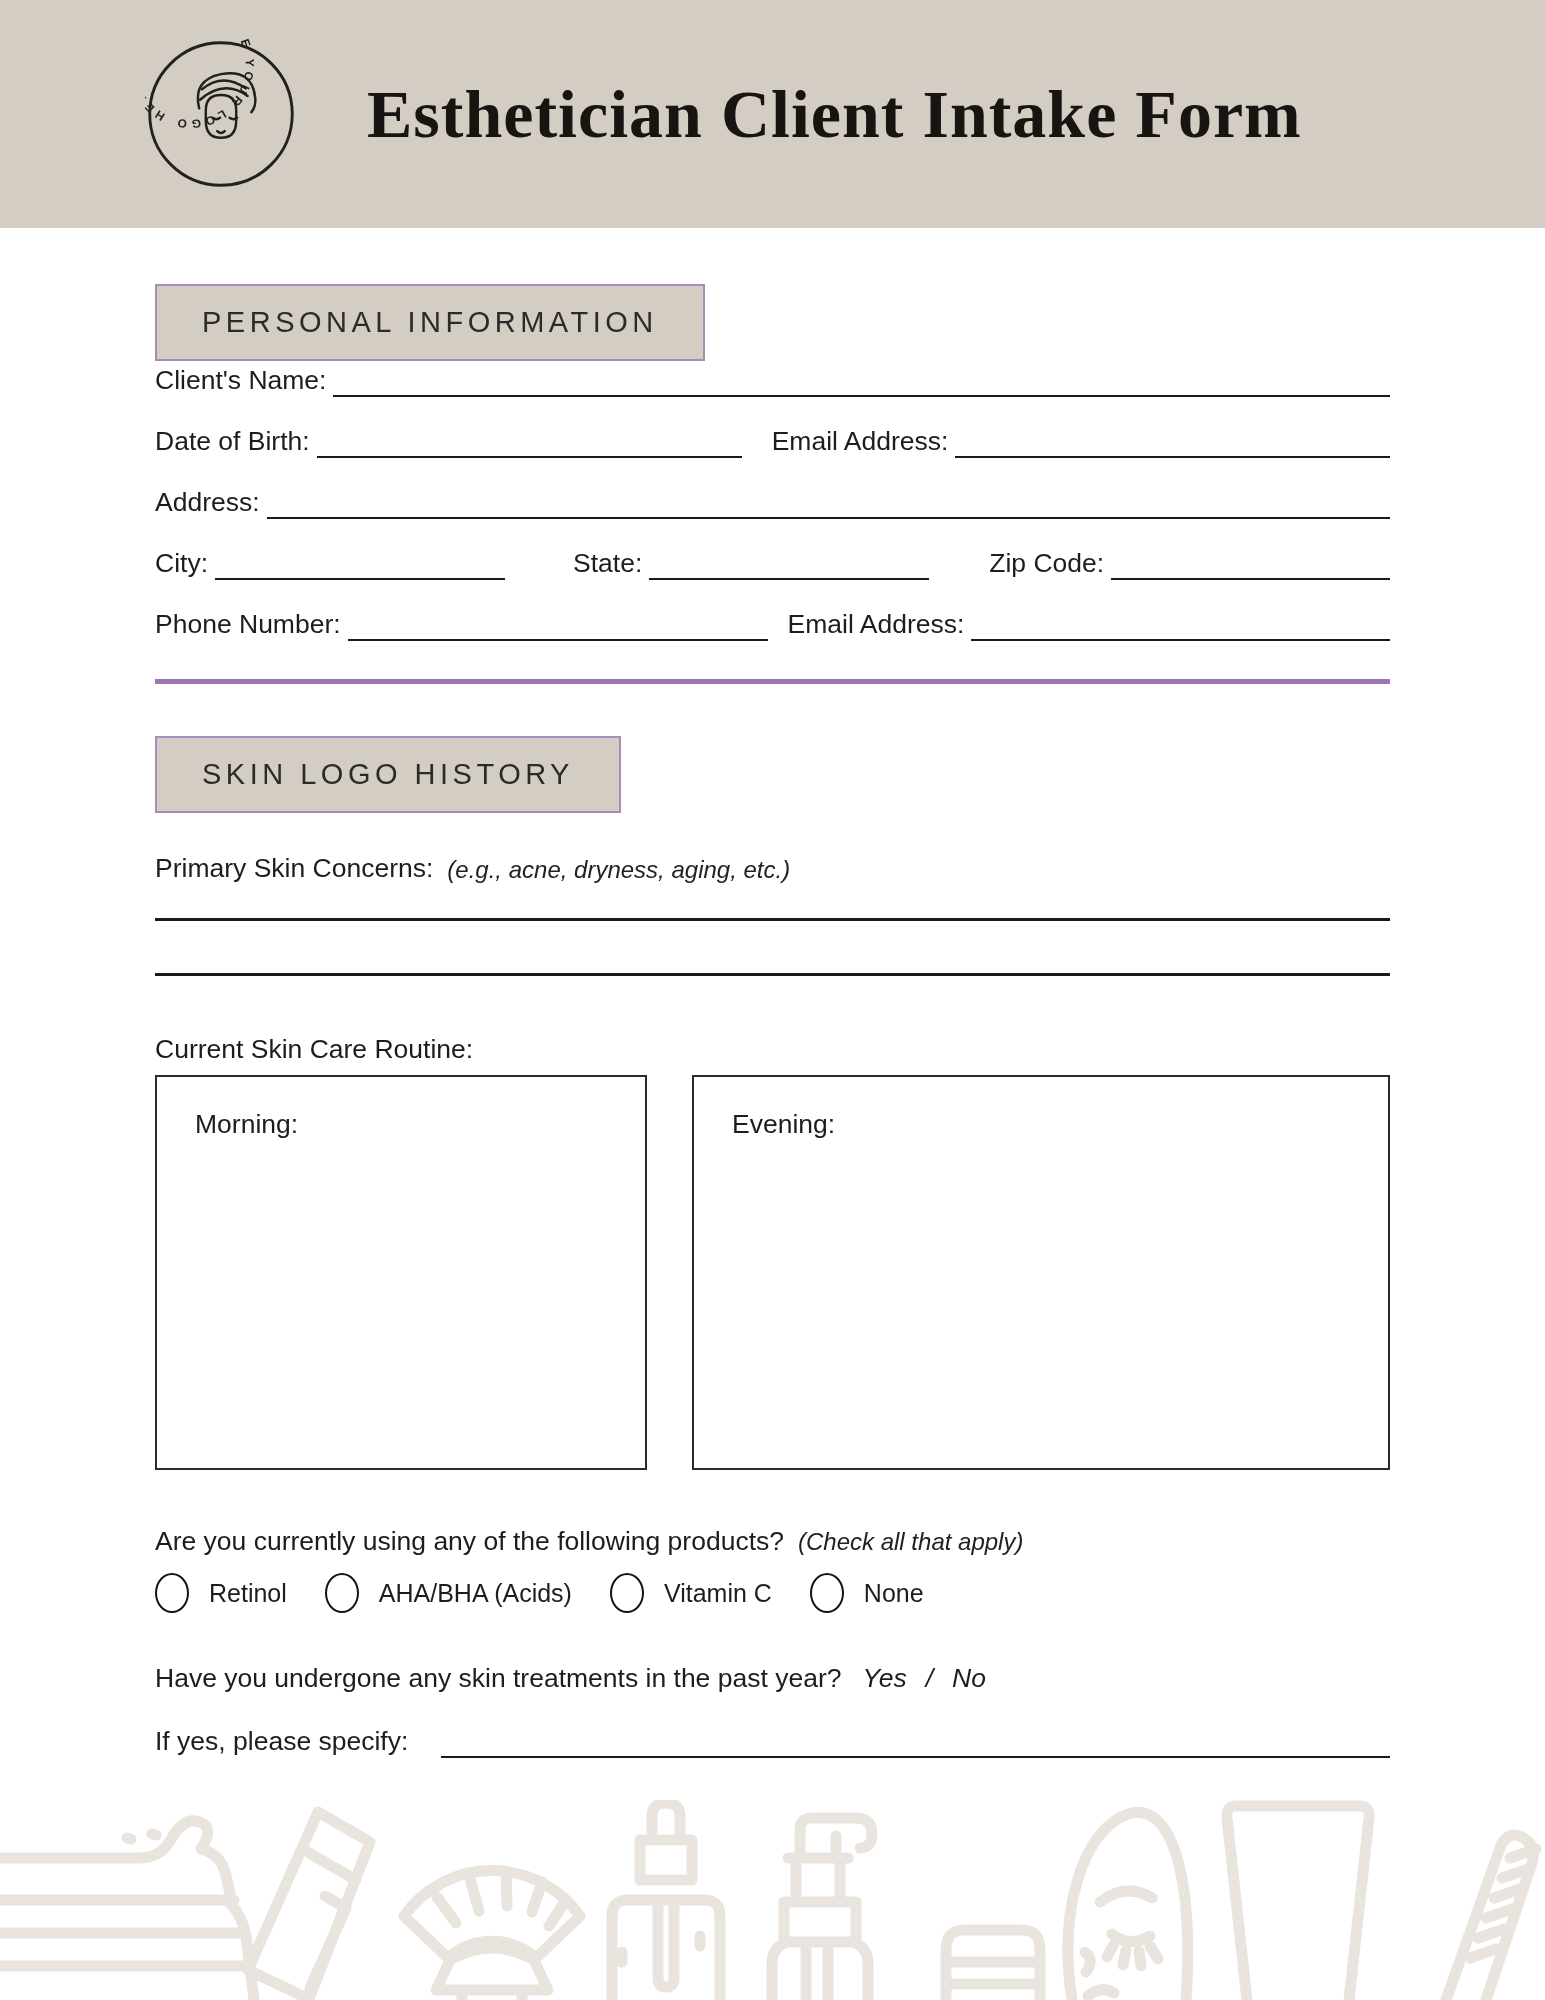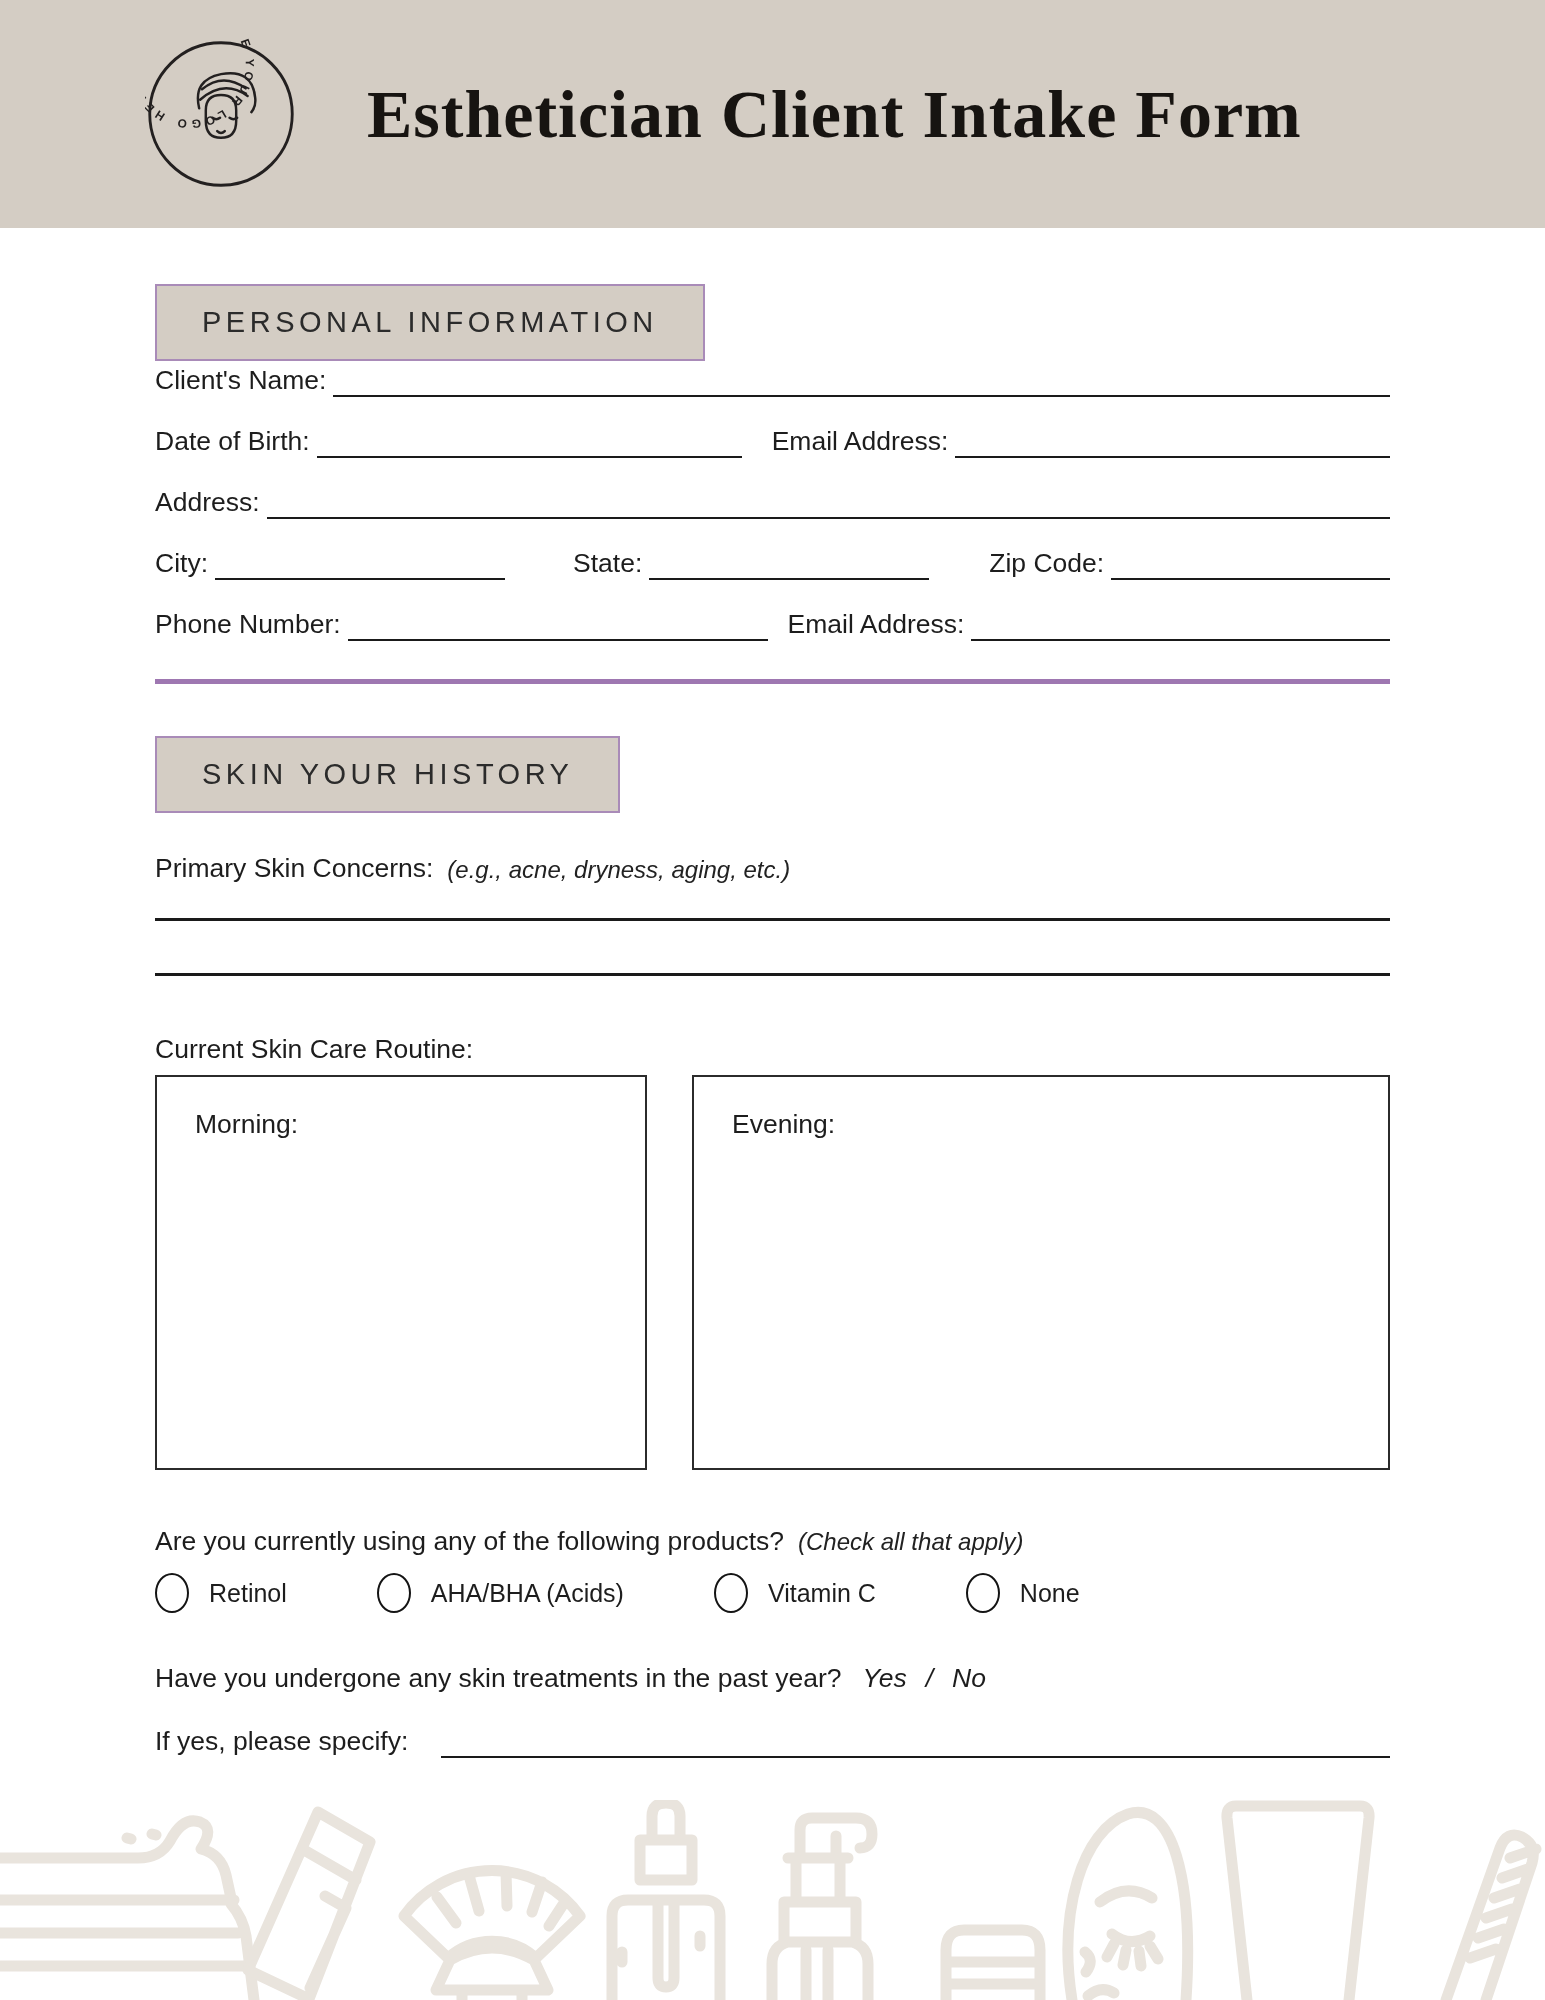--- a/index.html
+++ b/index.html
@@ -65,21 +65,21 @@
   .routine-box {
     border: 2.5px solid #2b2b2b;
     height: 395px;
     padding: 32px 38px;
     font-size: 26.5px;
     background: #fff;
   }
   .box-morning { width: 492px; }
   .box-evening { flex: 1; }
   .products-q { display: flex; align-items: baseline; margin-top: 56px; font-size: 26.5px; }
-  .options-row { display: flex; align-items: center; gap: 90px; margin-top: 16px; }
+  .options-row { display: flex; align-items: center; gap: 38px; margin-top: 16px; }
   .option { display: flex; align-items: center; gap: 20px; font-size: 25px; }
   .cbox {
     width: 34px; height: 40px;
     border: 2.5px solid #141414;
     border-radius: 50%;
     background: #fff;
   }
   .treatments-row { display: flex; align-items: baseline; margin-top: 50px; font-size: 26.5px; }
   .yn { display: flex; gap: 19px; margin-left: 21px; font-style: italic; }
   .specify-row { display: flex; align-items: flex-end; margin-top: 28px; font-size: 26.5px; gap: 26px; }
@@ -155,21 +155,21 @@
       <span class="flabel">Phone Number:</span>
       <span class="wline w420"></span>
       <span class="sp20"></span>
       <span class="flabel">Email Address:</span>
       <span class="wline fill"></span>
     </div>
 
     <hr class="divider">
 
     
-    <div class="section-box box-history">SKIN YOUR HISTORY</div>
+    <div class="section-box box-history">SKIN LOGO HISTORY</div>
 
     <div class="concerns-row">
       <span>Primary Skin Concerns:</span>
       <span class="hint">(e.g., acne, dryness, aging, etc.)</span>
     </div>
     <div class="concern-line1"></div>
     <div class="concern-line2"></div>
 
     <div class="routine-label">Current Skin Care Routine:</div>
 

